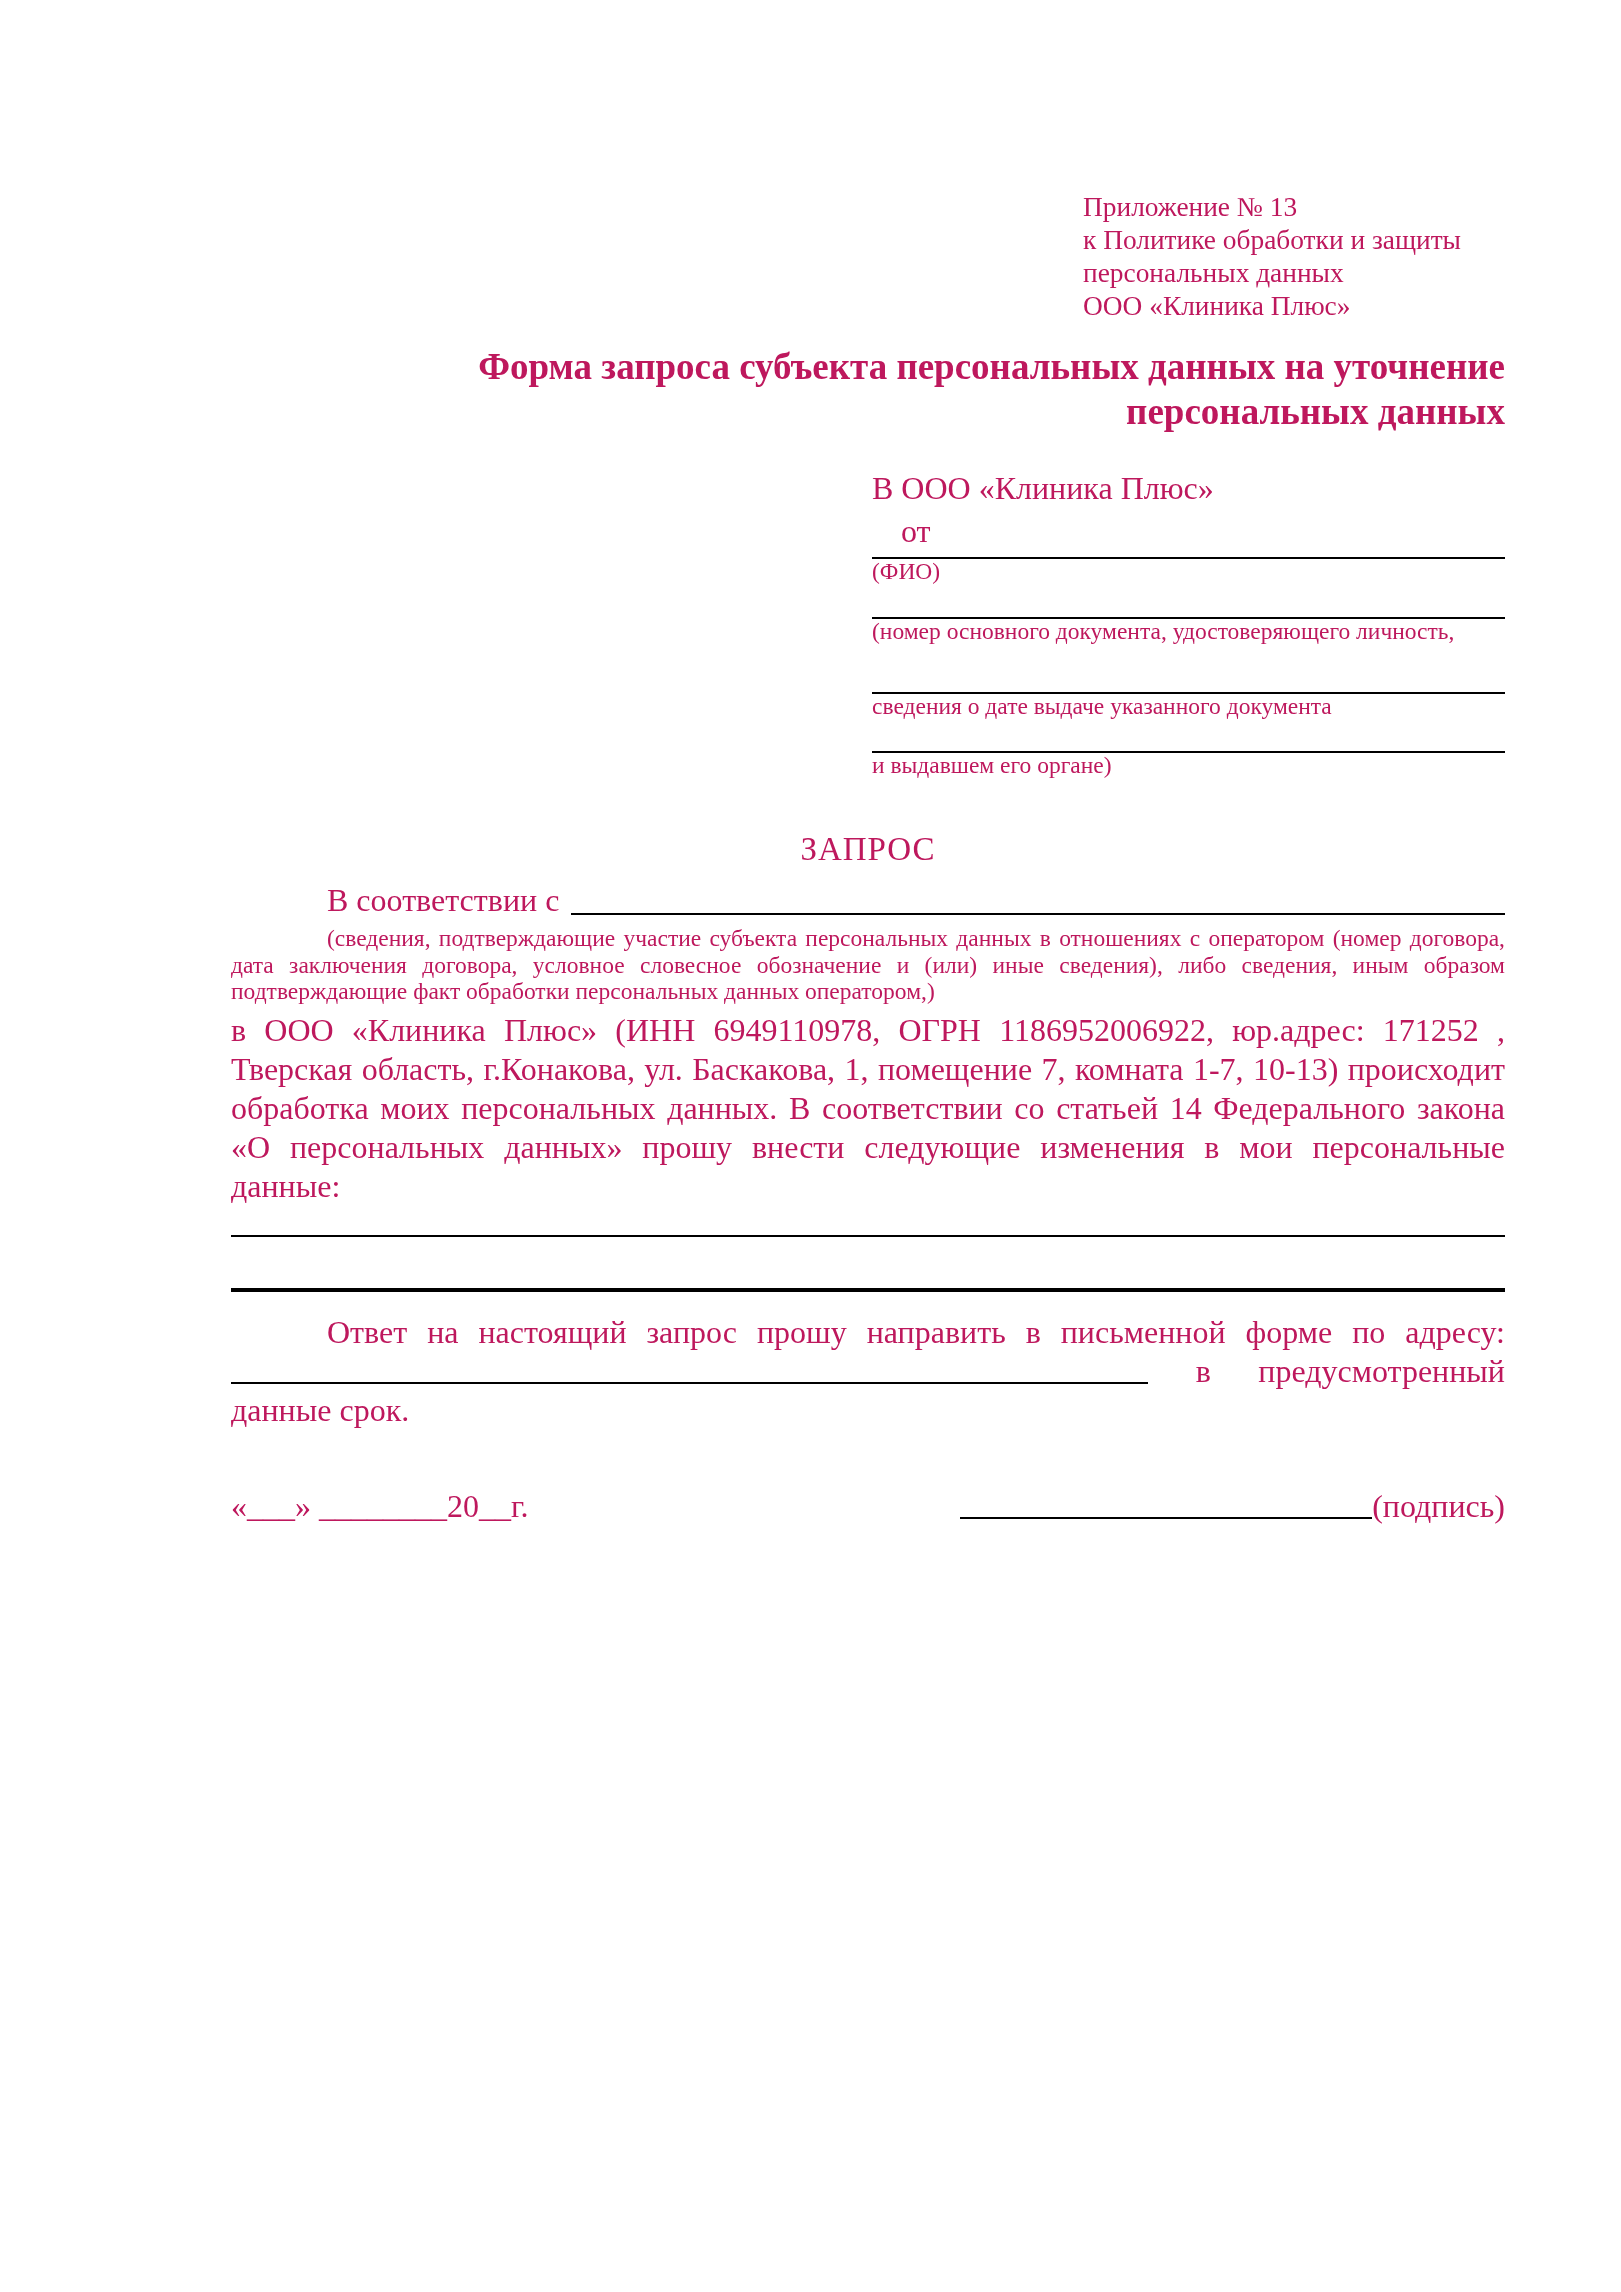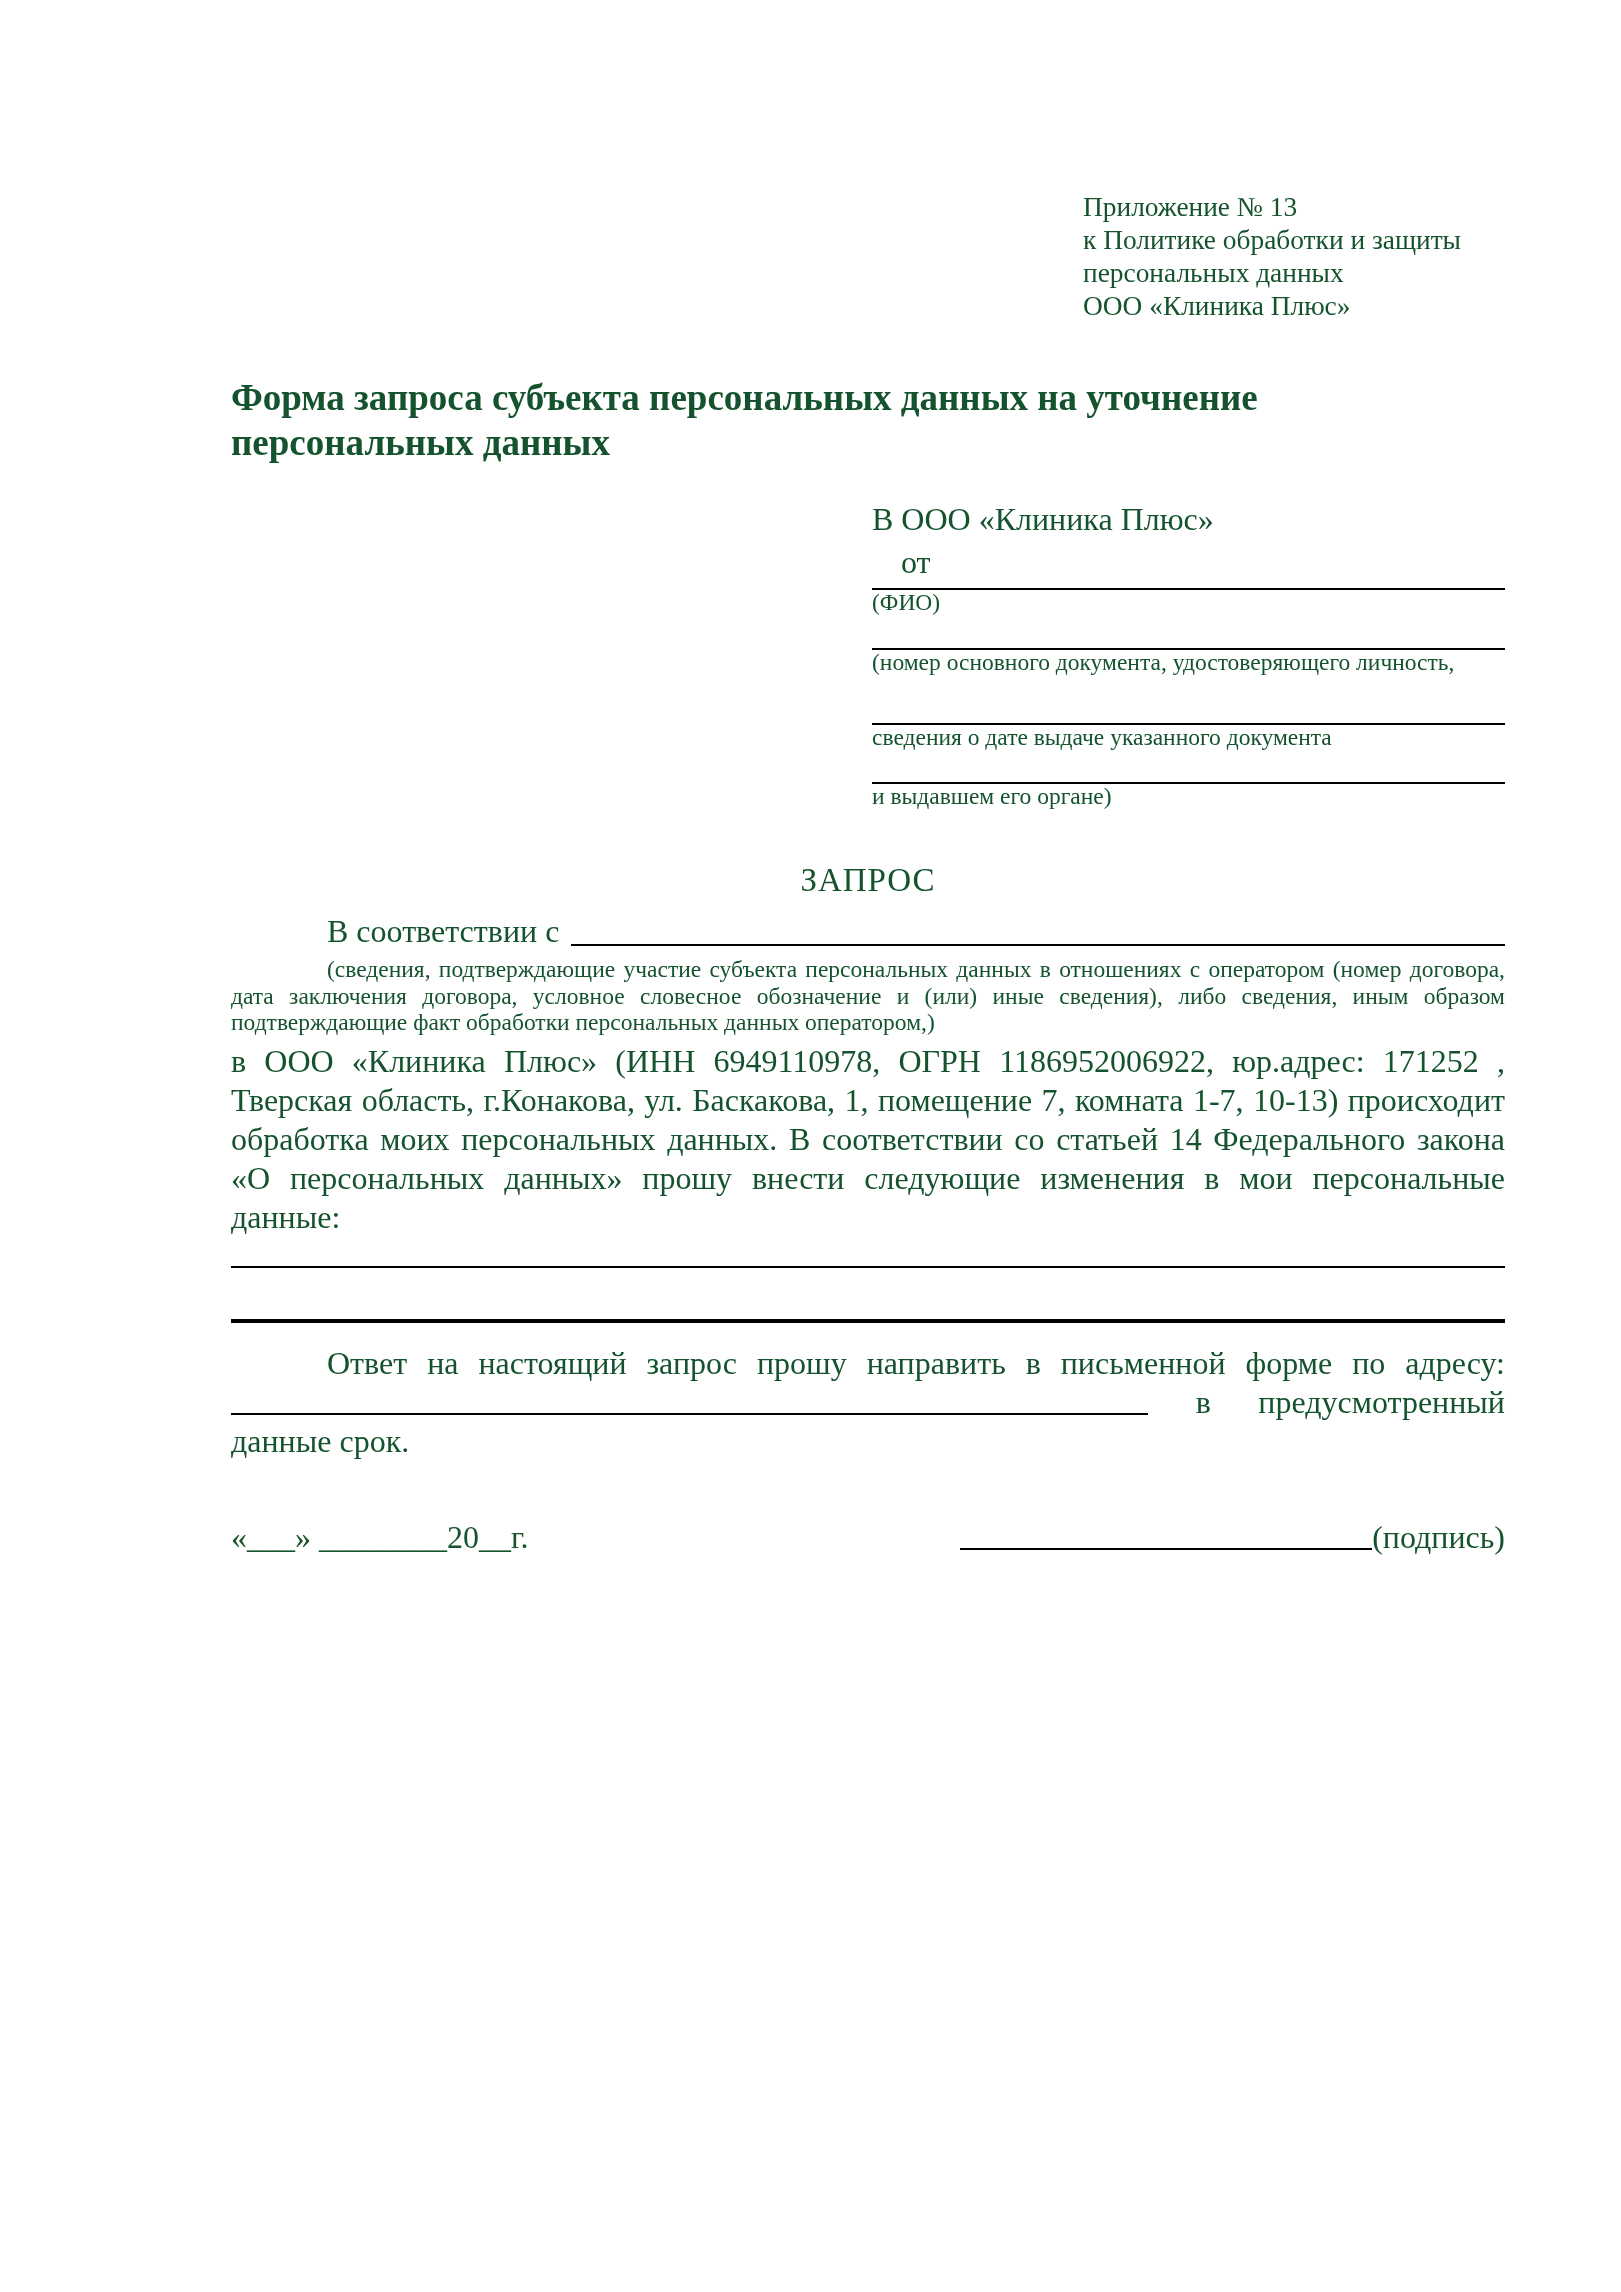--- a/index.html
+++ b/index.html
@@ -1,27 +1,27 @@
 <!DOCTYPE html>
 <html lang="ru"><head>
 <meta charset="utf-8">
 <style>
   html, body { margin: 0; padding: 0; background: #ffffff; }
   .page {
     width: 1621px; height: 2293px;
-    background: #ffffff; color: #14532d;
+    background: #ffffff; color: #be185d;
     font-family: "Liberation Serif", "DejaVu Serif", serif;
     position: relative; box-sizing: border-box;
     padding: 191px 116px 0 231px;
     overflow: hidden;
   }
   
   .appendix { margin-left: 852px; font-size: 27.4px; line-height: 33px; }
   
-  .doc-title { margin-top: 52px; text-align: left; font-weight: bold; font-size: 37px; line-height: 45px; }
+  .doc-title { margin-top: 21px; text-align: right; font-weight: bold; font-size: 37px; line-height: 45px; }
   
   .recipient { margin-left: 641px; margin-top: 35px; font-size: 32px; line-height: 39px; width: 633px; }
   .recipient .from { margin-left: 29px; margin-top: 3.9px; }
   .rule { border-top: 2.9px solid #000; height: 0; }
   .f-caption { text-align: left; font-size: 23.5px; line-height: 25.5px; }
   .rule-1 { margin-top: 5.9px; }
   .rule-2 { margin-top: 33px; }
   .rule-3 { margin-top: 47px; }
   .rule-4 { margin-top: 32px; }
   

